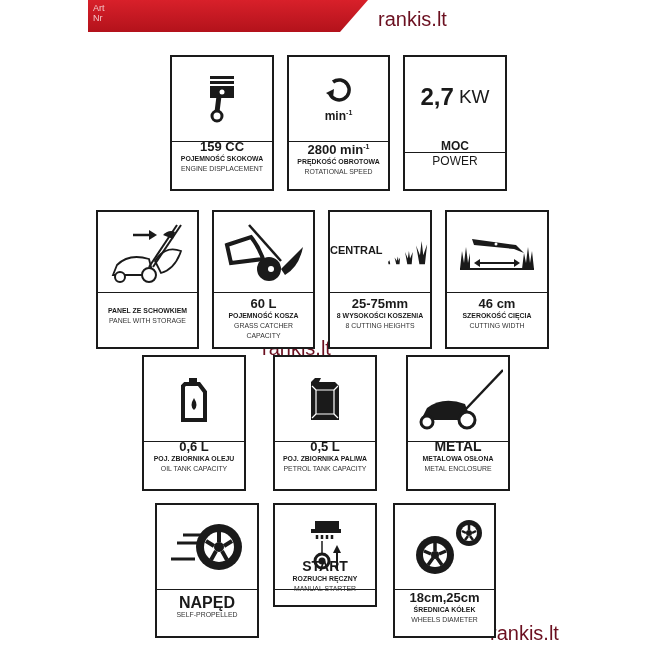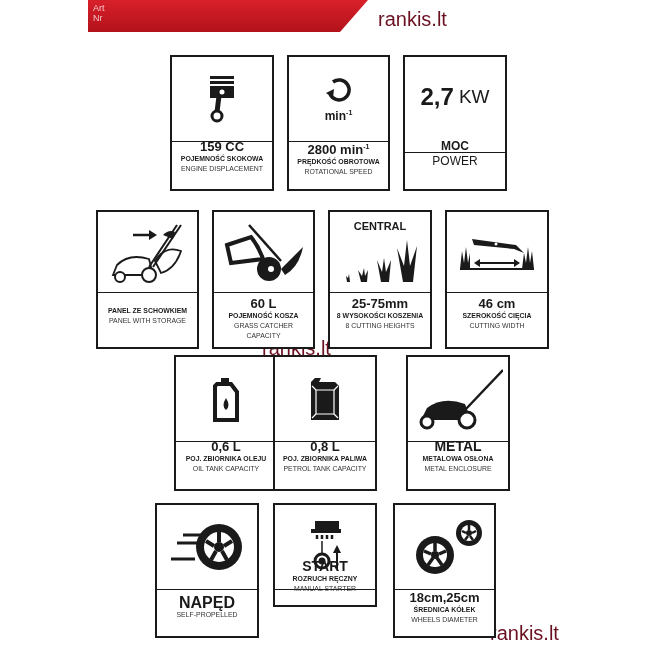--- a/index.html
+++ b/index.html
@@ -103,21 +103,21 @@
       </svg>
   </div>
   <div class="txt" style="height:57px;padding-top:6px;box-sizing:border-box;">
     <div class="v">60 L</div>
     <div class="pl">POJEMNOŚĆ KOSZA</div>
     <div class="en">GRASS CATCHER CAPACITY</div>
   </div>
 </div>
 
 <div class="box" style="left:328px;top:210px;width:104px;height:139px;">
-  <div class="icon" style="height:80px;flex-direction:column;">
+  <div class="icon" style="height:80px;flex-direction:row;">
     <div class="big" style="font-weight:bold;font-size:11px;margin-bottom:4px;">CENTRAL</div>
     <svg width="86" height="48" viewBox="0 0 86 48">
         <path d="M10 46 L9 40 L11 42 L12 38 L13 46 Z" fill="#1a1a1a"></path>
         <path d="M24 46 L21 34 L25 40 L27 32 L28 40 L31 34 L30 46 Z" fill="#1a1a1a"></path>
         <path d="M44 46 L40 24 L45 36 L47 22 L49 36 L54 24 L52 46 Z" fill="#1a1a1a"></path>
         <path d="M66 46 L60 12 L67 30 L70 4 L73 30 L80 10 L76 46 Z" fill="#1a1a1a"></path>
       </svg>
   </div>
   <div class="txt" style="height:57px;padding-top:6px;box-sizing:border-box;">
     <div class="v">25-75mm</div>
@@ -139,21 +139,21 @@
         <path d="M68 36 L62 32 L62 40 Z" fill="#1a1a1a"></path>
       </svg>
   </div>
   <div class="txt" style="height:57px;padding-top:6px;box-sizing:border-box;">
     <div class="v">46 cm</div>
     <div class="pl">SZEROKOŚĆ CIĘCIA</div>
     <div class="en">CUTTING WIDTH</div>
   </div>
 </div>
 
-<div class="box" style="left:174px;top:355px;width:104px;height:136px;">
+<div class="box" style="left:142px;top:355px;width:104px;height:136px;">
   <div class="icon" style="height:84px;">
     <svg width="30" height="46" viewBox="0 0 30 46">
         <rect x="10" y="2" width="8" height="4" fill="#1a1a1a"></rect>
         <path d="M6 8 H20 L26 16 V44 H4 V10 Z" fill="none" stroke="#1a1a1a" stroke-width="4"></path>
         <path d="M15 22 Q10 30 15 34 Q20 30 15 22 Z" fill="#1a1a1a"></path>
       </svg>
   </div>
   <div class="txt" style="height:50px;padding-top:3px;">
     <div class="v">0,6 L</div>
     <div class="pl">POJ. ZBIORNIKA OLEJU</div>
@@ -163,21 +163,21 @@
 
 <div class="box" style="left:273px;top:355px;width:104px;height:136px;">
   <div class="icon" style="height:84px;">
     <svg width="36" height="46" viewBox="0 0 36 46">
         <path d="M4 6 L8 2 H14 L12 6 H28 L32 10 V44 H4 Z" fill="#1a1a1a"></path>
         <path d="M9 14 H27 V38 H9 Z" fill="none" stroke="#fff" stroke-width="1.2"></path>
         <path d="M9 14 L5 10 M27 14 L31 10 M9 38 L5 42 M27 38 L31 42" stroke="#fff" stroke-width="1.2"></path>
       </svg>
   </div>
   <div class="txt" style="height:50px;padding-top:3px;">
-    <div class="v">0,8 L</div>
+    <div class="v">0,5 L</div>
     <div class="pl">POJ. ZBIORNIKA PALIWA</div>
     <div class="en">PETROL TANK CAPACITY</div>
   </div>
 </div>
 
 <div class="box" style="left:406px;top:355px;width:104px;height:136px;">
   <div class="icon" style="height:84px;">
     <svg width="90" height="70" viewBox="0 0 90 70">
         <path d="M90 6 L52 46" stroke="#1a1a1a" stroke-width="2.5"></path>
         <path d="M8 56 L14 44 Q30 32 52 40 L58 56 Z" fill="#1a1a1a"></path>

